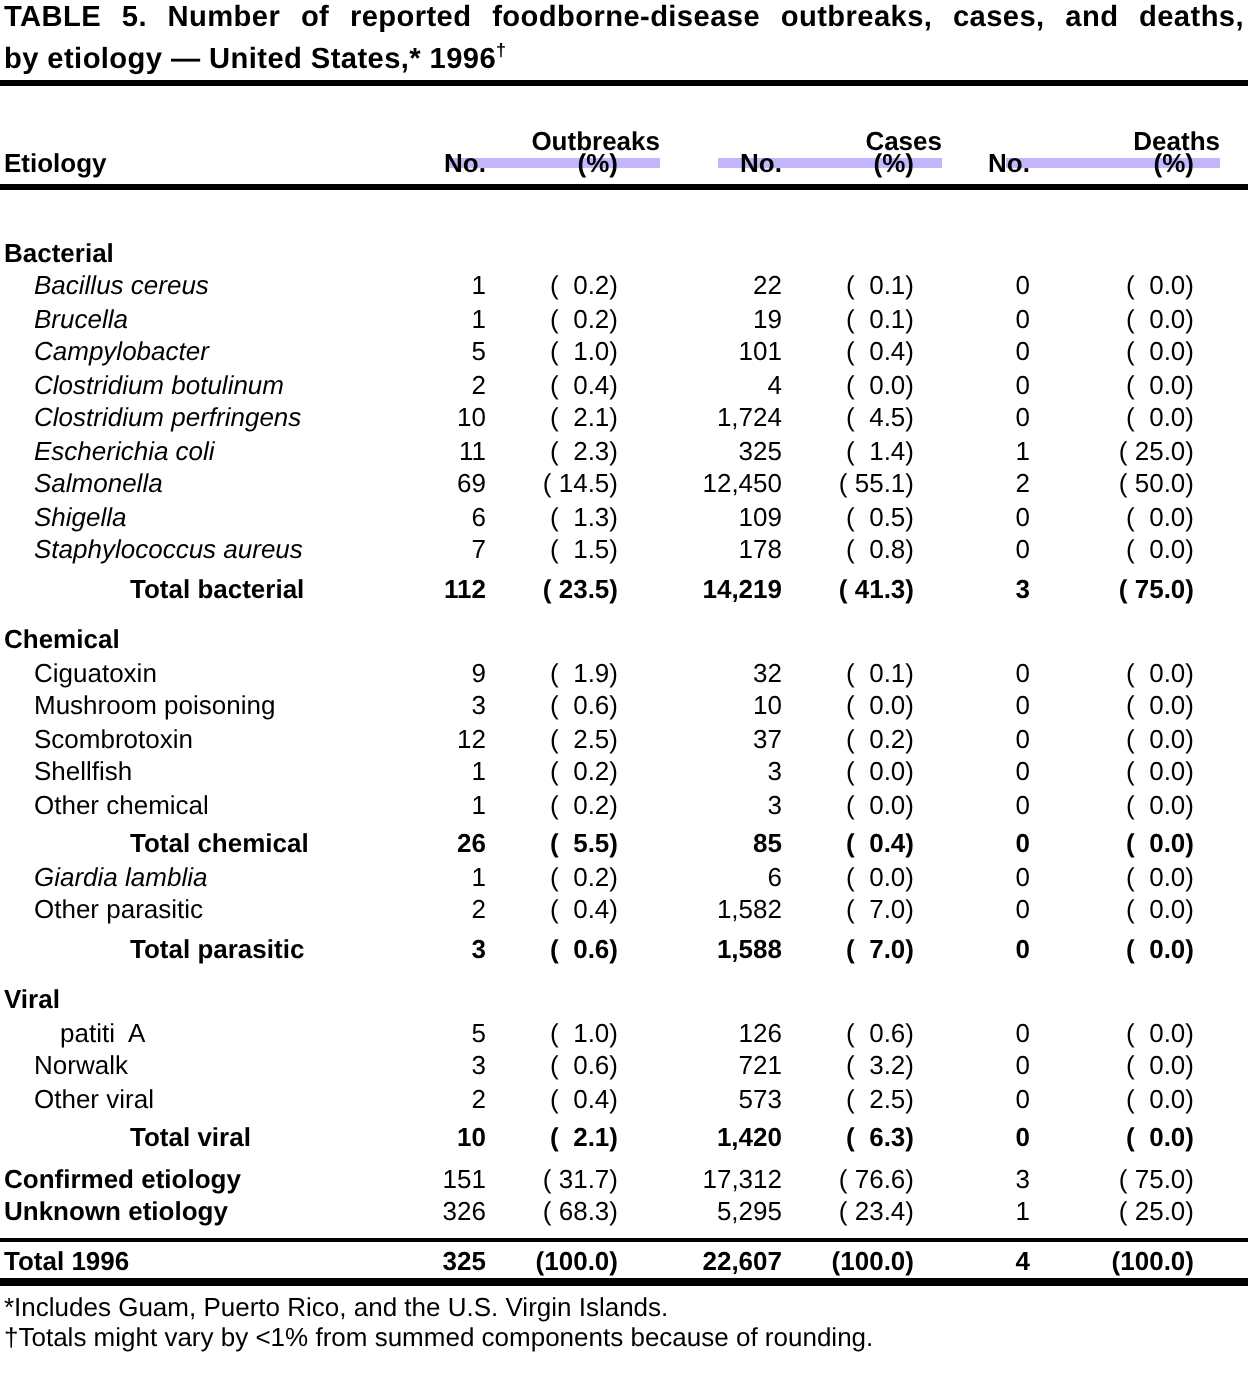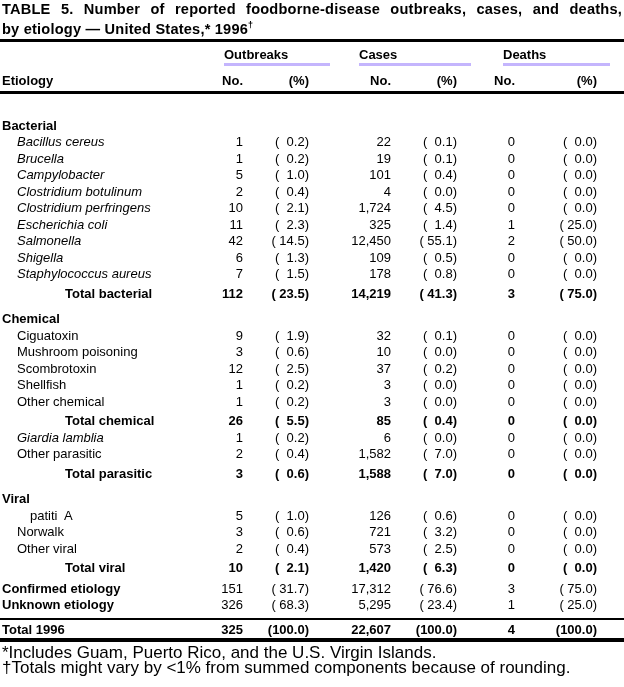--- a/index.html
+++ b/index.html
@@ -11,22 +11,22 @@
     -webkit-font-smoothing:none;
   }
   .title{padding:2px 0 0 2px;font-weight:bold;font-size:14.6px;line-height:15.5px;letter-spacing:0.2px;}
   .title .l1{text-align:justify;text-align-last:justify;padding-right:2px;}
   .title .sup{font-size:9px;vertical-align:super;}
   .rule{background:#000;height:3px;width:624px;}
   #title-rule{margin-top:2px;}
   #bottom-rule{height:4px;}
   
   .hdr{position:relative;height:49px;}
-  .hgroup{position:absolute;top:5px;text-align:left;font-weight:bold;
-          border-bottom:3px solid #c4b5fd;padding-bottom:1px;}
+  .hgroup{position:absolute;top:20px;text-align:right;font-weight:bold;
+          border-bottom:5px solid #c4b5fd;padding-bottom:1px;}
   #hg0{left:224px;width:106px;}
   #hg1{left:359px;width:112px;}
   #hg2{left:503px;width:107px;}
   .grid{display:grid;grid-template-columns:197px 46px 66px 82px 66px 58px 82px;}
   .subrow{position:absolute;left:0;bottom:3px;width:624px;font-weight:bold;margin-top:48px;}
   .subrow .etio{padding-left:2px;align-self:end;}
   .num{text-align:right;white-space:pre;}
   
   #tbody .row{height:16.5px;line-height:16.5px;}
   .lbl{white-space:pre;overflow:hidden;}
@@ -35,21 +35,21 @@
   .ind2 .lbl{padding-left:30px;}
   .italic .lbl{font-style:italic;}
   .t-section{margin-top:9px;}
   #tbody .row:first-child{margin-top:24px;}
   .t-total{font-weight:bold;margin-top:3px;}
   .t-total .lbl{padding-left:17px;margin-left:48px;}
   .t-summary .lbl{font-weight:bold;padding-left:2px;}
   .t-total + .t-summary{margin-top:4px;}
   .t-grand{font-weight:bold;border-top:2px solid #000;margin-top:4px;padding-top:2px;}
   .t-grand .lbl{padding-left:2px;}
-  .footnotes{padding:4px 0 0 2px;line-height:14.5px;font-size:17px;}
+  .footnotes{padding:4px 0 0 2px;line-height:14.5px;font-size:13px;}
 </style>
 </head>
 <body>
 
 <div>
 
   <div class="title">
     <div class="l1">TABLE 5. Number of reported foodborne-disease outbreaks, cases, and deaths,</div>
     <div class="l2"><span>by etiology — United States,* 1996</span><span class="sup">†</span></div>
   </div>
@@ -126,21 +126,21 @@
         <span class="lbl">Escherichia coli</span>
         <span class="num">11</span>
         <span class="num">(  2.3)</span>
         <span class="num">325</span>
         <span class="num">(  1.4)</span>
         <span class="num">1</span>
         <span class="num">( 25.0)</span>
       </div>
       <div class="row grid t-item italic">
         <span class="lbl">Salmonella</span>
-        <span class="num">42</span>
+        <span class="num">69</span>
         <span class="num">( 14.5)</span>
         <span class="num">12,450</span>
         <span class="num">( 55.1)</span>
         <span class="num">2</span>
         <span class="num">( 50.0)</span>
       </div>
       <div class="row grid t-item italic">
         <span class="lbl">Shigella</span>
         <span class="num">6</span>
         <span class="num">(  1.3)</span>

